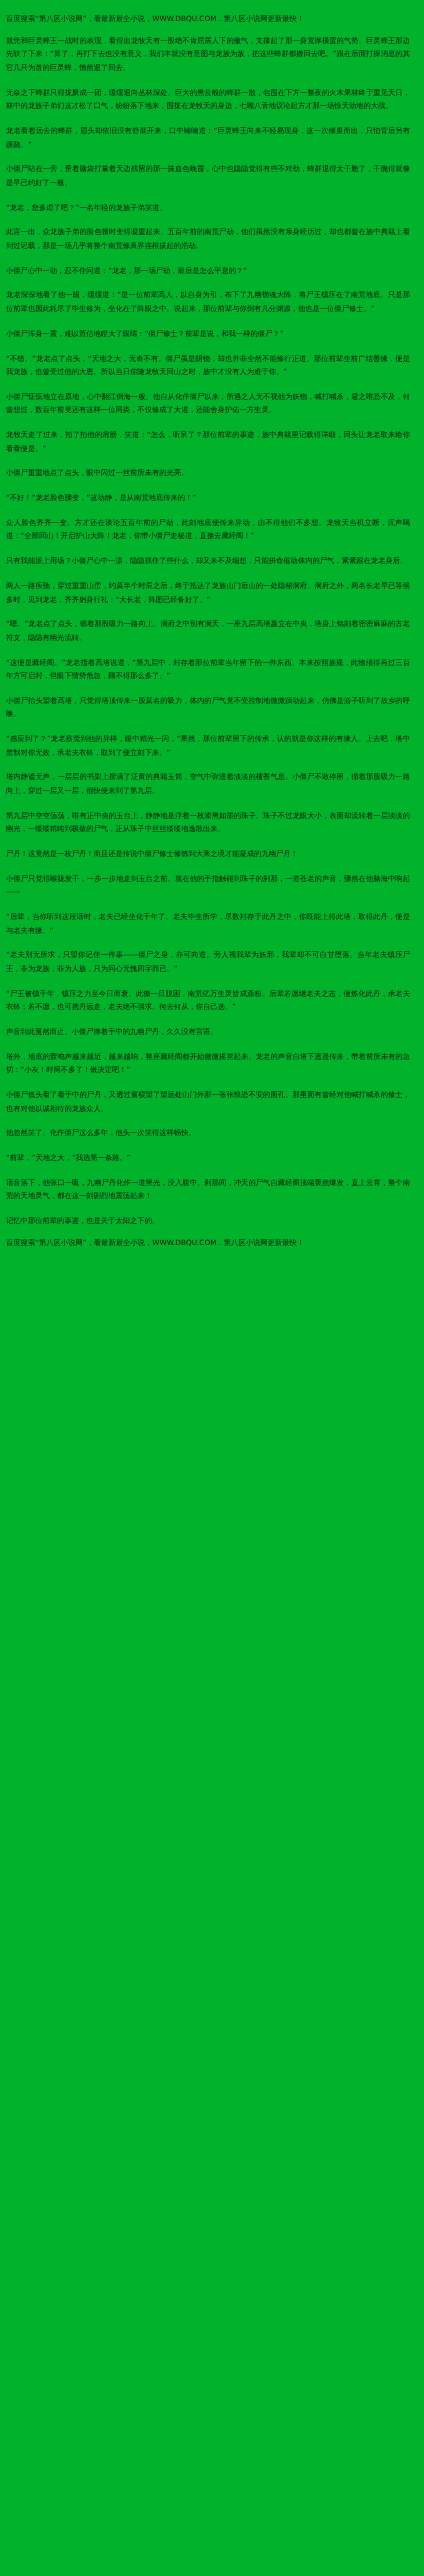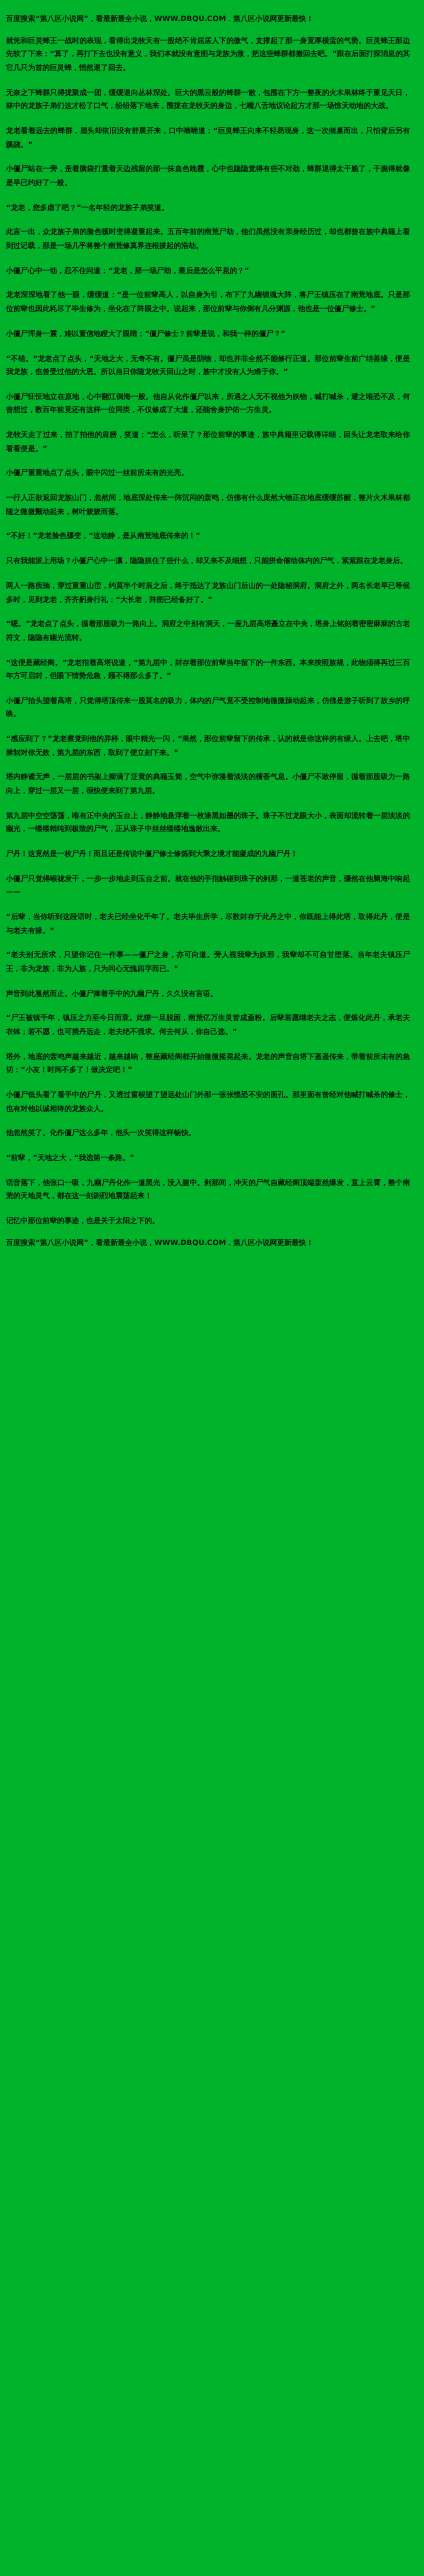--- a/index.html
+++ b/index.html
@@ -14,21 +14,20 @@
     min-height: 2576px;
     box-sizing: border-box;
     margin: 0 auto;
     padding: 12px 6px 9.7px 6px;
     background: #00b32a;
     font-family: "DejaVu Sans", sans-serif;
     font-size: 7.3px;
     line-height: 1.85;
     color: #0b140b;
     overflow-wrap: break-word;
-    font-weight: bold;
   }
   .site-banner {
     margin: 0 0 8.5px 0;
     color: #0b140b;
     font-size: 7.3px;
   }
   .site-banner.bottom {
     margin: 8.5px 0 0 0;
   }
   .novel-body p {
@@ -53,36 +52,36 @@
       <p>小僵尸站在一旁，歪着脑袋打量着天边残留的那一抹血色晚霞，心中也隐隐觉得有些不对劲，蜂群退得太干脆了，干脆得就像是早已约好了一般。</p>
       <p>“龙老，您多虑了吧？”一名年轻的龙族子弟笑道。</p>
       <p>此言一出，众龙族子弟的脸色顿时变得凝重起来。五百年前的南荒尸劫，他们虽然没有亲身经历过，却也都曾在族中典籍上看到过记载，那是一场几乎将整个南荒修真界连根拔起的浩劫。</p>
       <p>小僵尸心中一动，忍不住问道：“龙老，那一场尸劫，最后是怎么平息的？”</p>
       <p>龙老深深地看了他一眼，缓缓道：“是一位前辈高人，以自身为引，布下了九幽锁魂大阵，将尸王镇压在了南荒地底。只是那位前辈也因此耗尽了毕生修为，坐化在了阵眼之中。说起来，那位前辈与你倒有几分渊源，他也是一位僵尸修士。”</p>
       <p>小僵尸浑身一震，难以置信地瞪大了眼睛：“僵尸修士？前辈是说，和我一样的僵尸？”</p>
       <p>“不错。”龙老点了点头，“天地之大，无奇不有。僵尸虽是阴物，却也并非全然不能修行正道。那位前辈生前广结善缘，便是我龙族，也曾受过他的大恩。所以当日你随龙牧天回山之时，族中才没有人为难于你。”</p>
       <p>小僵尸怔怔地立在原地，心中翻江倒海一般。他自从化作僵尸以来，所遇之人无不视他为妖物，喊打喊杀，避之唯恐不及，何曾想过，数百年前竟还有这样一位同类，不仅修成了大道，还能舍身护佑一方生灵。</p>
       <p>龙牧天走了过来，拍了拍他的肩膀，笑道：“怎么，听呆了？那位前辈的事迹，族中典籍里记载得详细，回头让龙老取来给你看看便是。”</p>
       <p>小僵尸重重地点了点头，眼中闪过一丝前所未有的光亮。</p>
-      <p>一行人正欲返回龙族山门，忽然间，地底深处传来一阵沉闷的轰鸣，仿佛有什么庞然大物正在地底缓缓苏醒，整片火木果林都随之微微颤动起来，树叶簌簌而落。</p>
       <p>“不好！”龙老脸色骤变，“这动静，是从南荒地底传来的！”</p>
+      <p>众人脸色齐齐一变。方才还在谈论五百年前的尸劫，此刻地底便传来异动，由不得他们不多想。龙牧天当机立断，沉声喝道：“全部回山！开启护山大阵！龙老，你带小僵尸走秘道，直接去藏经阁！”</p>
       <p>只有我能派上用场？小僵尸心中一凛，隐隐抓住了些什么，却又来不及细想，只能拼命催动体内的尸气，紧紧跟在龙老身后。</p>
       <p>两人一路疾驰，穿过重重山峦，约莫半个时辰之后，终于抵达了龙族山门后山的一处隐秘洞府。洞府之外，两名长老早已等候多时，见到龙老，齐齐躬身行礼：“大长老，阵图已经备好了。”</p>
       <p>“嗯。”龙老点了点头，循着那股吸力一路向上。洞府之中别有洞天，一座九层高塔矗立在中央，塔身上铭刻着密密麻麻的古老符文，隐隐有幽光流转。</p>
       <p>“这便是藏经阁。”龙老指着高塔说道，“第九层中，封存着那位前辈当年留下的一件东西。本来按照族规，此物须得再过三百年方可启封，但眼下情势危急，顾不得那么多了。”</p>
       <p>小僵尸抬头望着高塔，只觉得塔顶传来一股莫名的吸力，体内的尸气竟不受控制地微微躁动起来，仿佛是游子听到了故乡的呼唤。</p>
-      <p>“感应到了？”龙老察觉到他的异样，眼中精光一闪，“果然，那位前辈留下的传承，认的就是你这样的有缘人。上去吧，塔中禁制对你无效，第九层的东西，取到了便立刻下来。”</p>
+      <p>“感应到了？”龙老察觉到他的异样，眼中精光一闪，“果然，那位前辈留下的传承，认的就是你这样的有缘人。上去吧，塔中禁制对你无效，承老夫衣钵，取到了便立刻下来。”</p>
       <p>塔内静谧无声，一层层的书架上摆满了泛黄的典籍玉简，空气中弥漫着淡淡的檀香气息。小僵尸不敢停留，循着那股吸力一路向上，穿过一层又一层，很快便来到了第九层。</p>
       <p>第九层中空空荡荡，唯有正中央的玉台上，静静地悬浮着一枚漆黑如墨的珠子。珠子不过龙眼大小，表面却流转着一层淡淡的幽光，一缕缕精纯到极致的尸气，正从珠子中丝丝缕缕地逸散出来。</p>
       <p>尸丹！这竟然是一枚尸丹！而且还是传说中僵尸修士修炼到大乘之境才能凝成的九幽尸丹！</p>
       <p>小僵尸只觉得喉咙发干，一步一步地走到玉台之前。就在他的手指触碰到珠子的刹那，一道苍老的声音，骤然在他脑海中响起——</p>
       <p>“后辈，当你听到这段话时，老夫已经坐化千年了。老夫毕生所学，尽数封存于此丹之中，你既能上得此塔，取得此丹，便是与老夫有缘。”</p>
       <p>“老夫别无所求，只望你记住一件事——僵尸之身，亦可向道。旁人视我辈为妖邪，我辈却不可自甘堕落。当年老夫镇压尸王，非为龙族，非为人族，只为问心无愧四字而已。”</p>
+      <p>“尸王被镇千年，镇压之力至今日而衰。此獠一旦脱困，南荒亿万生灵皆成齑粉。后辈若愿继老夫之志，便炼化此丹，承老夫衣钵；若不愿，也可携丹远走，老夫绝不强求。何去何从，你自己选。”</p>
       <p>声音到此戛然而止。小僵尸捧着手中的九幽尸丹，久久没有言语。</p>
-      <p>“尸王被镇千年，镇压之力至今日而衰。此獠一旦脱困，南荒亿万生灵皆成齑粉。后辈若愿继老夫之志，便炼化此丹，承老夫衣钵；若不愿，也可携丹远走，老夫绝不强求。何去何从，你自己选。”</p>
       <p>塔外，地底的轰鸣声越来越近，越来越响，整座藏经阁都开始微微摇晃起来。龙老的声音自塔下遥遥传来，带着前所未有的急切：“小友！时间不多了！做决定吧！”</p>
       <p>小僵尸低头看了看手中的尸丹，又透过窗棂望了望远处山门外那一张张惶恐不安的面孔。那里面有曾经对他喊打喊杀的修士，也有对他以诚相待的龙族众人。</p>
       <p>他忽然笑了。化作僵尸这么多年，他头一次笑得这样畅快。</p>
       <p>“前辈，”天地之大，“我选第一条路。”</p>
       <p>话音落下，他张口一吸，九幽尸丹化作一道黑光，没入腹中。刹那间，冲天的尸气自藏经阁顶端轰然爆发，直上云霄，整个南荒的天地灵气，都在这一刻剧烈地震荡起来！</p>
       <p>记忆中那位前辈的事迹，也是关于太阳之下的。</p>
     </div>
 
   <div class="site-banner bottom">百度搜索“第八区小说网”，看最新最全小说，WWW.DBQU.COM．第八区小说网更新最快！</div>
 

